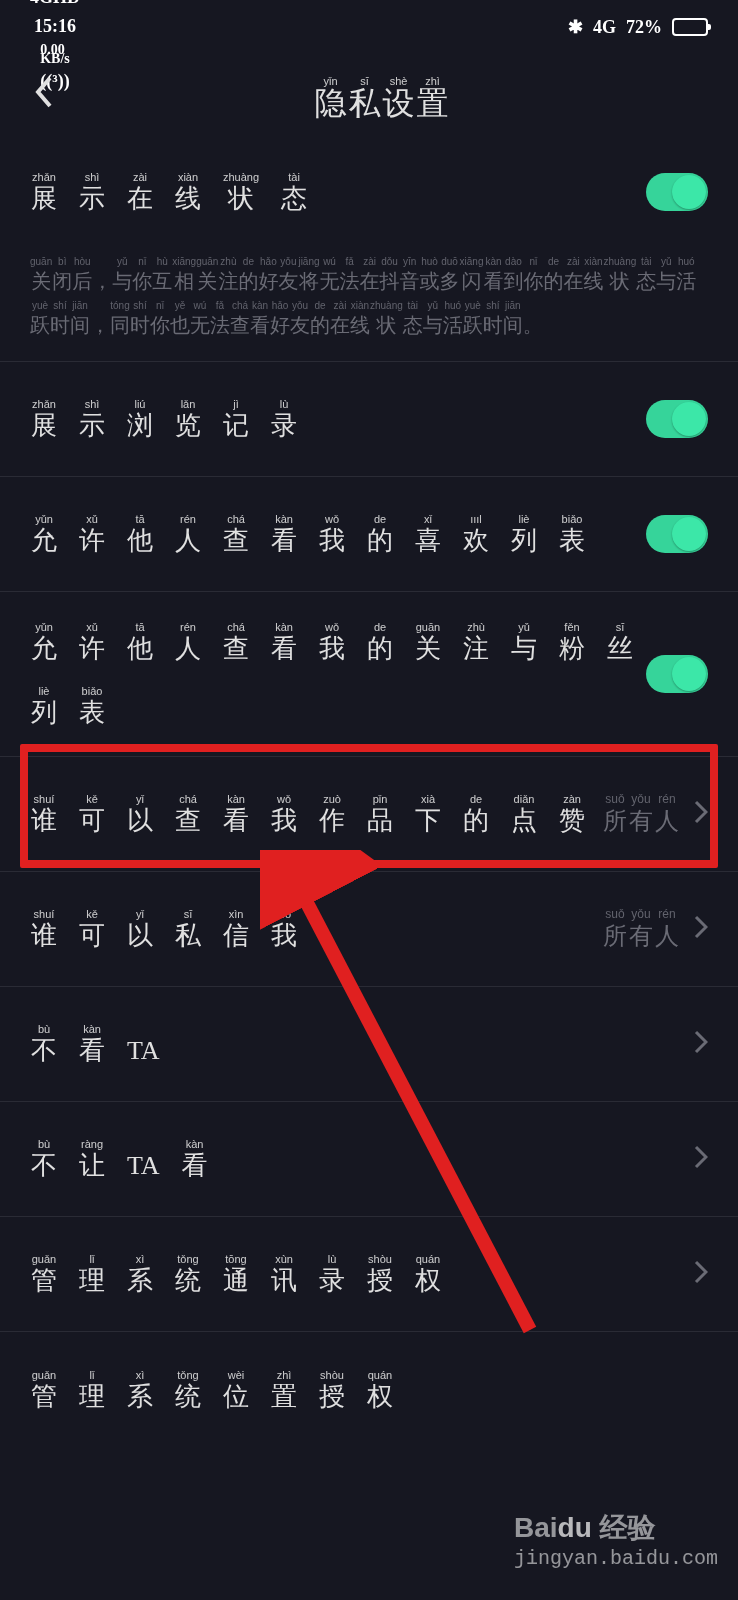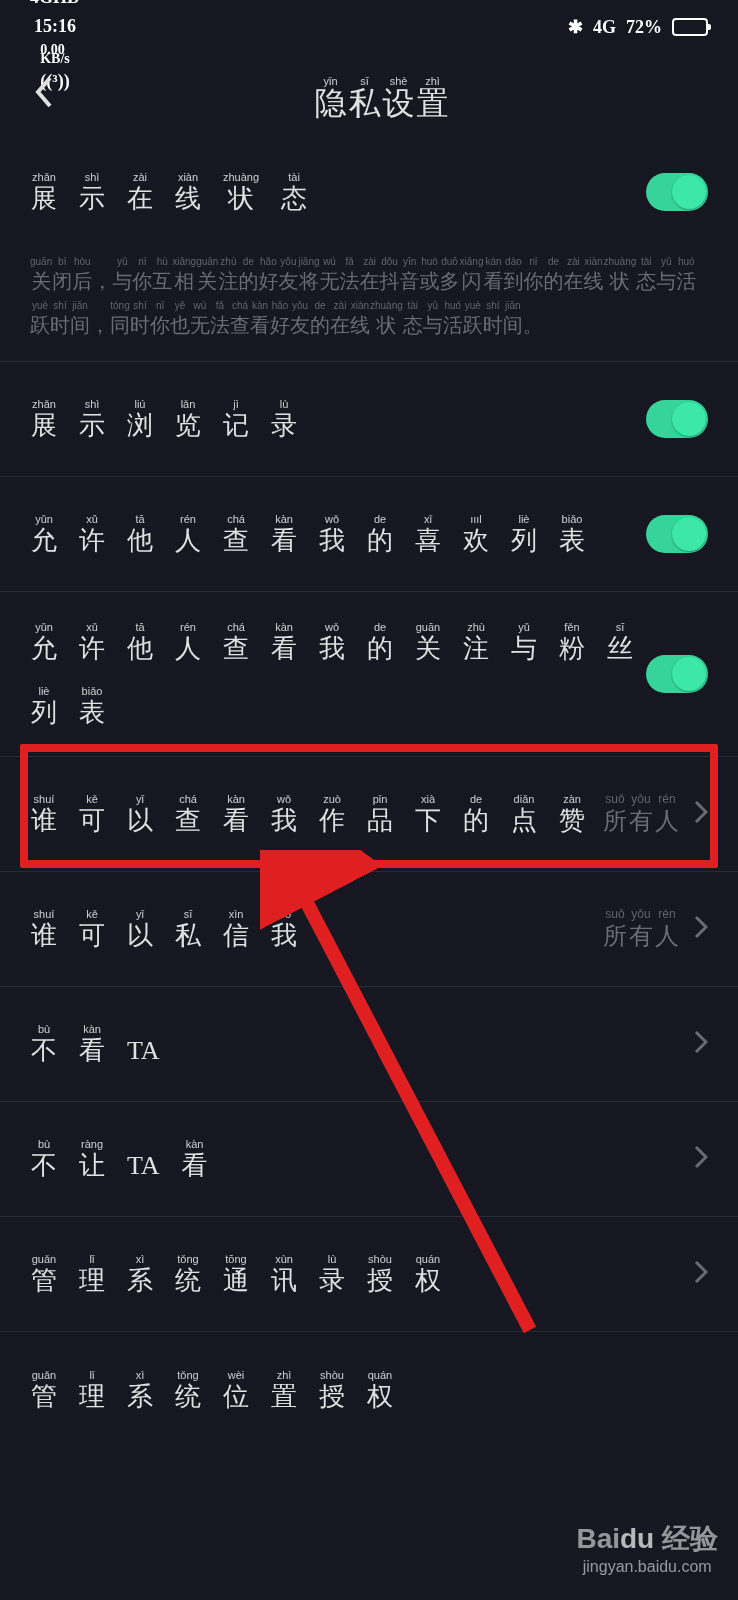--- a/index.html
+++ b/index.html
@@ -121,28 +121,28 @@
 
 .arrow-annot {
   position: absolute;
   pointer-events: none;
   z-index: 6;
 }
 
 
 .watermark {
   position: absolute;
-  right: 20px; bottom: 24px;
-  text-align: center;
+  right: 20px; bottom: 30px;
+  text-align: left;
   color: rgba(255,255,255,0.55);
   font-family: Arial, sans-serif;
 }
 .watermark .brand { font-size: 28px; font-weight: bold; }
 .watermark .brand .accent { color: rgba(255,255,255,0.7); }
-.watermark .url { font-size: 16px; }
+.watermark .url { font-size: 20px; font-family: Liberation Mono, monospace; }
 </style>
 </head>
 <body>
 
 <div class="status-bar">
   <div class="status-left">
     <span class="signal">ıııl</span>
     <span>4GHD</span>
     <span>15:16</span>
     <span style="font-size:14px;display:flex;flex-direction:column;line-height:9px">

